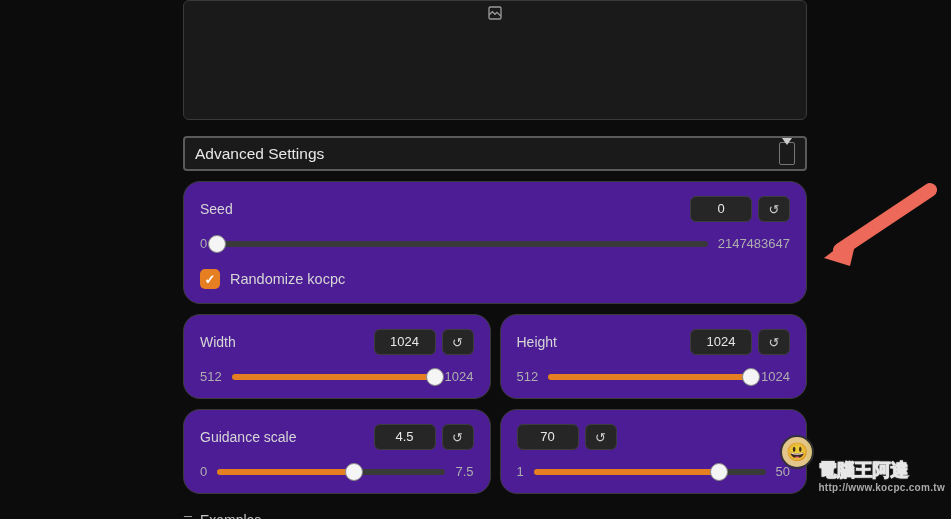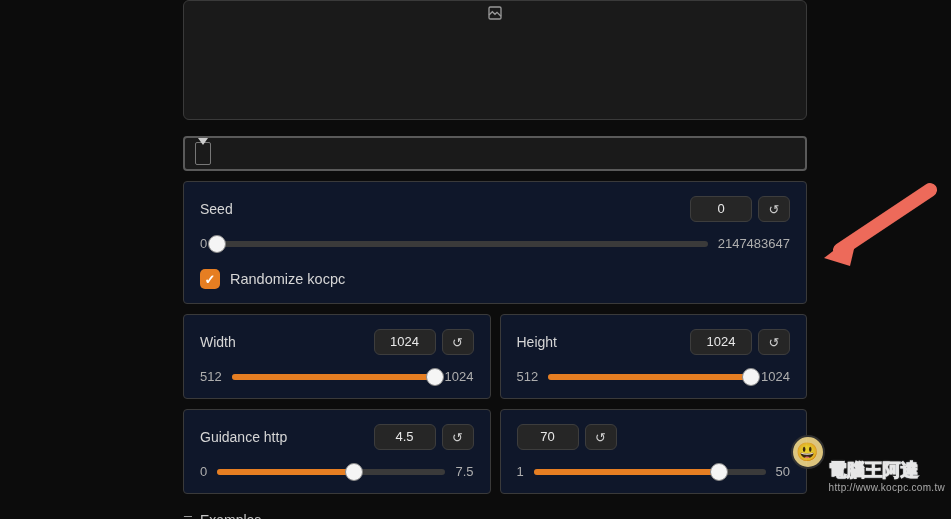--- a/index.html
+++ b/index.html
@@ -48,22 +48,22 @@
     border-left: 5px solid transparent;
     border-right: 5px solid transparent;
     border-top: 7px solid #ccc;
   }
   .accordion-header .triwrap{
     border:1px solid #777; padding:2px 2px 1px; border-radius:2px;
   }
 
   .panel {
     border: 1px solid #3a3a3a;
-    border-radius: 4px;
-    background: #0f172a;
+    border-radius: 17px;
+    background: #4c1d95;
     padding: 14px 16px;
     margin-top: 10px;
   }
   .row { display: flex; gap: 9px; margin-top: 10px; }
   .row .panel { flex: 1; margin-top: 0; }
 
   .slider-block { position: relative; }
   .slider-head {
     display: flex;
     justify-content: space-between;
@@ -161,37 +161,38 @@
   .wm-face {
     width: 34px; height: 34px;
     border-radius: 50%;
     background: #f3d98a;
     border: 2px solid #333;
     display:flex; align-items:center; justify-content:center;
     font-size:18px;
   }
   .wm-text { font-family: "Microsoft JhengHei", sans-serif; }
   .wm-line1 { color:#3b6ea5; font-size:18px; font-weight:bold; -webkit-text-stroke: 1px #fff; text-shadow:0 0 2px #fff;margin-top:48px; }
-  .wm-line2 { color:#bbb; font-size:10px; letter-spacing:0.3px; }
+  .wm-line2 { color:#bbb; font-size:10px; letter-spacing:0.3px;font-weight:bold; }
 </style>
 </head>
 <body>
 
 <div class="container">
 
   <div class="preview-box">
     <span class="preview-icon">
       <svg width="16" height="16" viewBox="0 0 24 24" fill="none" stroke="#999" stroke-width="2">
           <rect x="3" y="3" width="18" height="18" rx="2"></rect>
           <path d="M3 15l5-5 4 4 3-3 6 6"></path>
         </svg>
     </span>
   </div>
 
   <div class="accordion-header">
+    <span>Advanced Settings</span>
     <span class="triwrap"><span class="tri"></span></span>
   </div>
 
   <div class="panel">
     <div class="slider-block">
       <div class="slider-head">
         <span class="slider-label">Seed</span>
         <div class="slider-controls">
           <div class="numbox">0</div>
           <div class="resetbtn">
@@ -253,21 +254,21 @@
           <div class="thumb" style="left: 100%;"></div>
         </div>
         <span class="minmax">1024</span>
       </div>
     </div>
   </div>
 
   <div class="row">
     <div class="panel">
       <div class="slider-head">
-        <span class="slider-label">Guidance http</span>
+        <span class="slider-label">Guidance scale</span>
         <div class="slider-controls">
           <div class="numbox">4.5</div>
           <div class="resetbtn">
               <span>↺</span>
             </div>
         </div>
       </div>
       <div class="slider-track-wrap">
         <span class="minmax">0</span>
         <div class="track">

